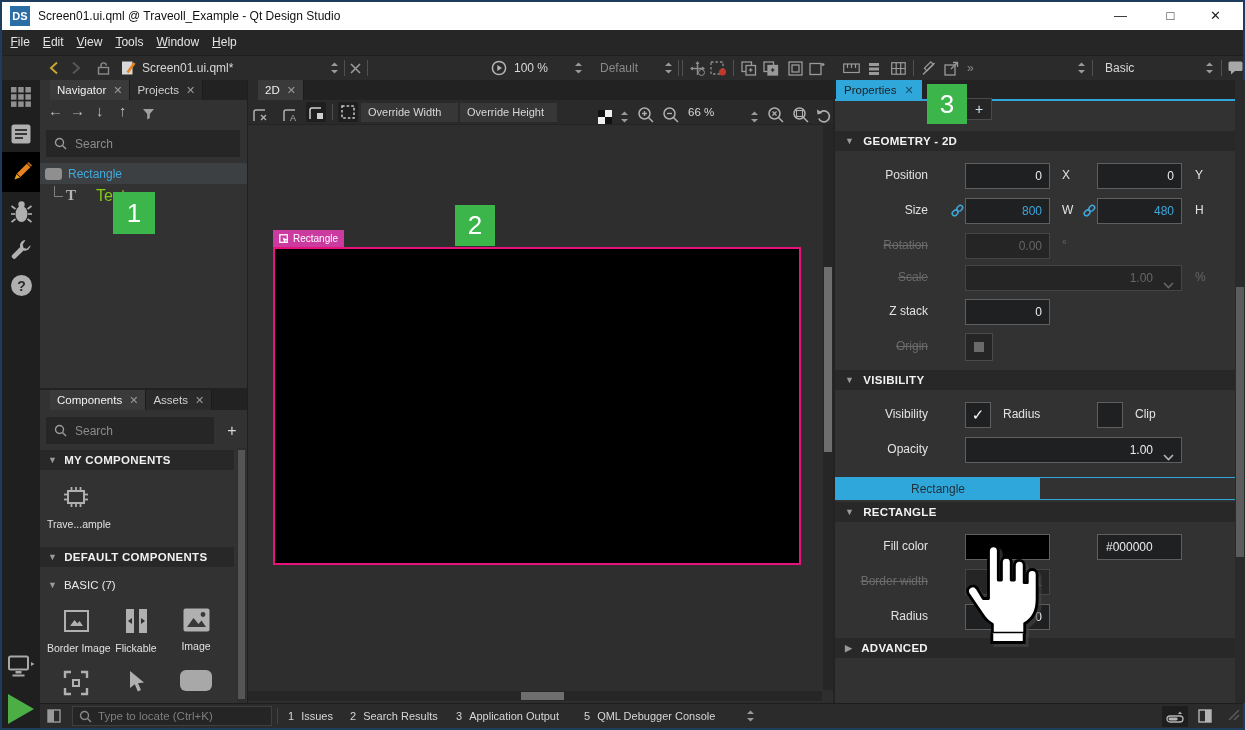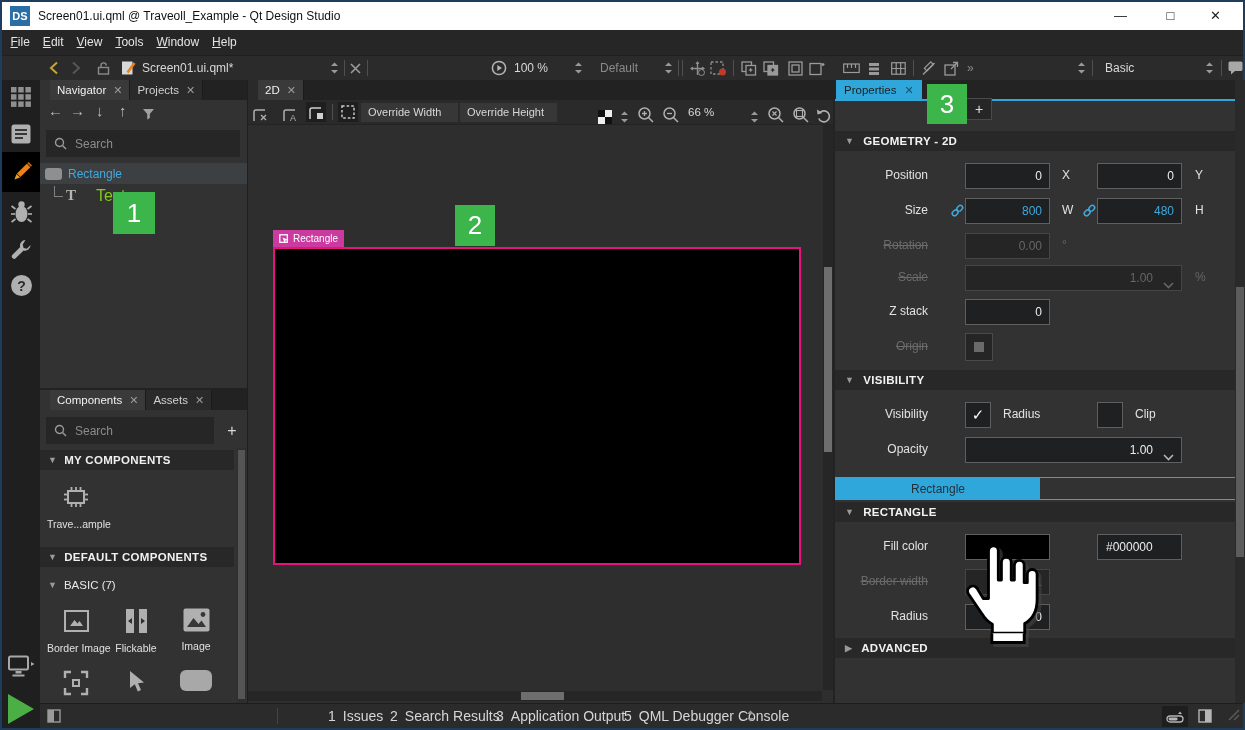--- a/index.html
+++ b/index.html
@@ -86,21 +86,21 @@
   .pdd .chev { position:absolute; right:7px; top:9px; }
   .pcheck { position:absolute; width:26px; height:26px; background:#1e2021; border:1px solid #5f5f5f; color:#fff; text-align:center; line-height:24px; font-size:15px; }
   .ptabs { position:absolute; left:0; right:0; height:23px; border:1px solid #2fa7da; display:flex; }
   .ptabs .t1 { width:50%; background:#2fa7da; color:#20323c; font-size:12px; display:flex; align-items:center; justify-content:center; }
   .ptabs .t2 { width:50%; background:#2b2b2b; color:#2fa7da; font-size:12px; display:flex; align-items:center; justify-content:center; }
 
   
   .statusbar { position:absolute; left:40px; right:2px; bottom:2px; height:25px; background:#2b2b2b; border-top:1px solid #1d1d1d; }
   .locator { position:absolute; left:32px; top:2px; width:200px; height:20px; background:#252525; border:1px solid #3f3f3f; display:flex; align-items:center; padding-left:6px; }
   .locator span { color:#7e7e7e; font-size:11.5px; margin-left:6px; }
-  .pane { position:absolute; top:0; height:24px; line-height:24px; font-size:14px; color:#d6d6d6;margin-left:40px; }
+  .pane { position:absolute; top:0; height:24px; line-height:24px; font-size:11px; color:#d6d6d6; }
   .pane b { font-weight:normal; color:#d6d6d6; margin-right:7px; }
 
   .badge { position:absolute; background:#3cb54a; color:#fff; font-size:26px; display:flex; align-items:center; justify-content:center; z-index:50; }
 
   .chev7 path { stroke:#b5b5b5; stroke-width:1.6; fill:none; }
 </style>
 </head>
 <body>
 
 <div class="window">
@@ -734,20 +734,27 @@
         <path d="M12.3 35 V38.6 h12.5 V35" fill="#fff" stroke="#000" stroke-width="1.1"></path>
       </svg>
     </div>
   </div>
 
   <div class="statusbar">
     <div class="abs" style="left:7px; top:5px"><svg width="14" height="14">
           <rect x="1" y="1" width="12" height="12" fill="none" stroke="#9a9a9a" stroke-width="1.4"></rect>
           <rect x="1" y="1" width="6" height="12" fill="#9a9a9a"></rect>
         </svg></div>
+    <div class="locator">
+      <svg width="13" height="13">
+          <circle cx="5.5" cy="5.5" r="4" fill="none" stroke="#8a8a8a" stroke-width="1.4"></circle>
+          <line x1="8.5" y1="8.5" x2="12" y2="12" stroke="#8a8a8a" stroke-width="1.4"></line>
+        </svg>
+      <span>Type to locate (Ctrl+K)</span>
+    </div>
     <div class="tb-sep" style="left:237px; top:4px; background:#444"></div>
     <div class="pane" style="left:248px"><b>1</b><span>Issues</span></div>
     <div class="pane" style="left:310px"><b>2</b><span>Search Results</span></div>
     <div class="pane" style="left:416px"><b>3</b><span>Application Output</span></div>
     <div class="pane" style="left:544px"><b>5</b><span>QML Debugger Console</span></div>
     <div class="abs" style="left:706px; top:5px"><svg width="9" height="14">
           <path d="M1 5 L4.5 1.5 L8 5 Z" fill="#9a9a9a"></path>
           <path d="M1 9 L4.5 12.5 L8 9 Z" fill="#9a9a9a"></path>
         </svg></div>
     <div class="abs" style="left:1122px; top:2px; width:26px; height:21px; background:#1e1e1e; display:flex; align-items:center; justify-content:center">

